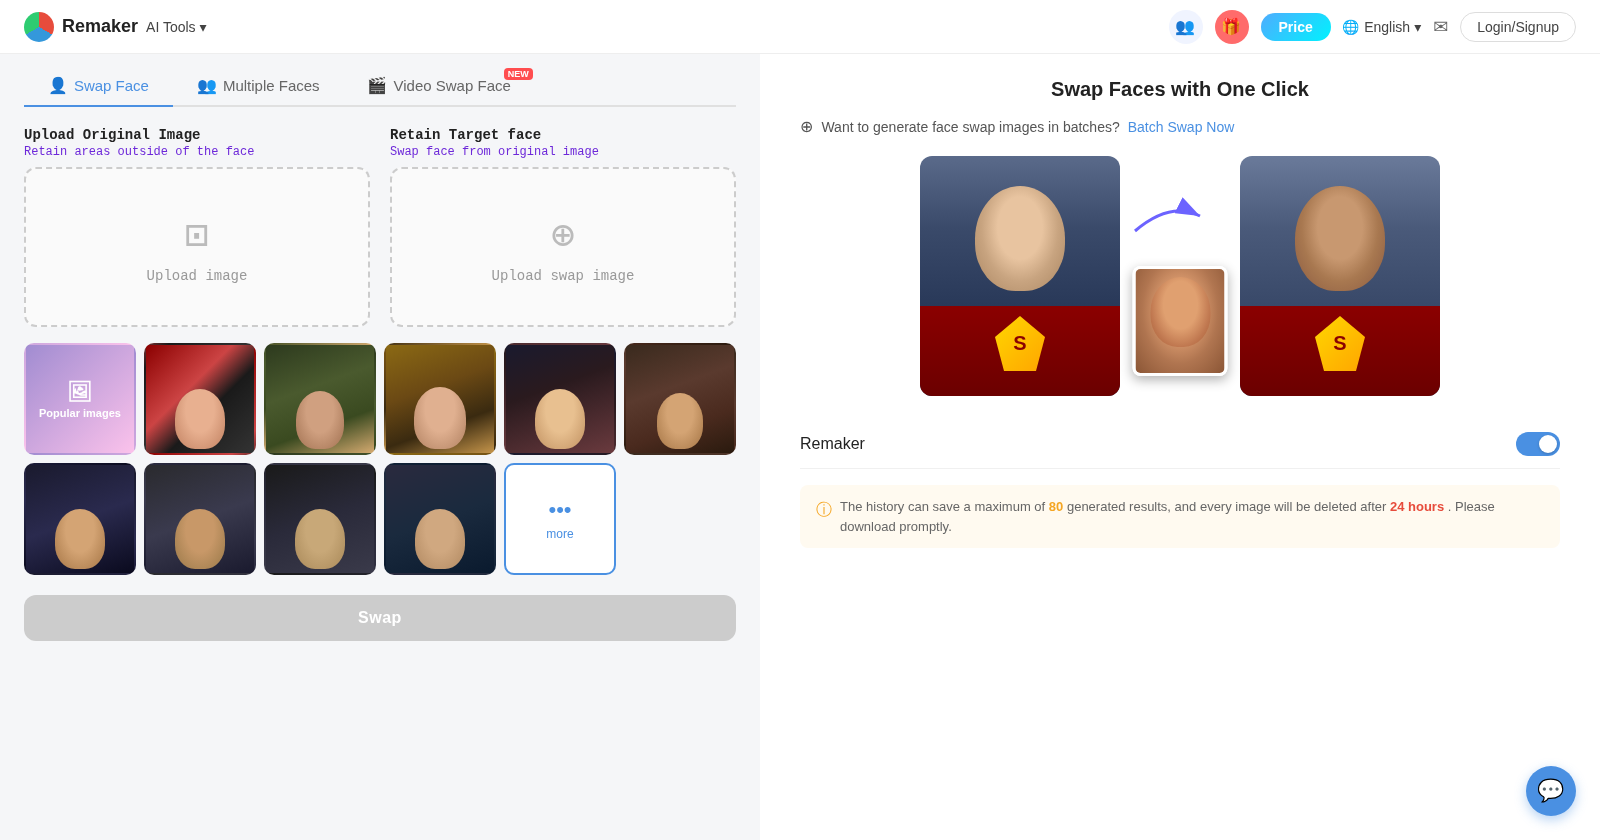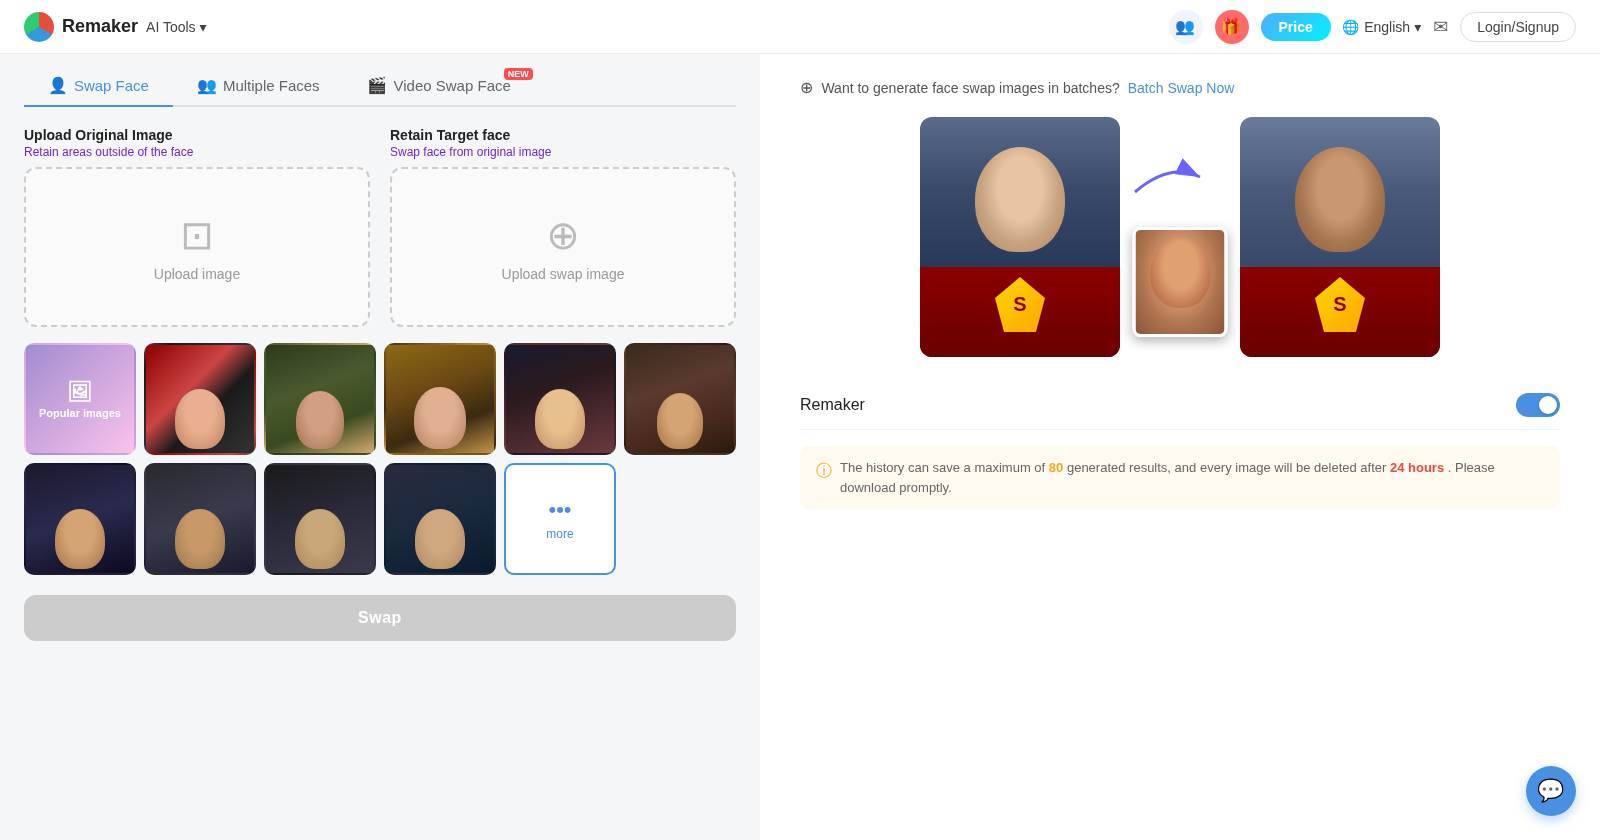--- a/index.html
+++ b/index.html
@@ -66,21 +66,21 @@
     .tab.active { color: #4a90e2; border-bottom-color: #4a90e2; font-weight: 500; }
     .tab-icon { font-size: 16px; }
     .new-badge {
       position: absolute; top: 2px; right: 2px;
       background: #ff4d4f; color: #fff; font-size: 9px; font-weight: 700;
       border-radius: 4px; padding: 1px 4px;
     }
 
     
     .upload-row { display: flex; gap: 20px; margin-bottom: 16px; }
-    .upload-section { flex: 1; }
+    .upload-section { flex: 1; font-family: Liberation Mono, monospace; }
     .upload-label { font-size: 14px; font-weight: 600; color: #222; margin-bottom: 2px; }
     .upload-sublabel { font-size: 12px; color: #6d28d9; margin-bottom: 8px; }
     .upload-box {
       border: 2px dashed #ccc; border-radius: 12px; background: #fafafa;
       display: flex; flex-direction: column; align-items: center; justify-content: center;
       height: 160px; cursor: pointer; transition: border-color 0.2s;
     }
     .upload-icon { font-size: 40px; color: #bbb; margin-bottom: 8px; }
     .upload-text { font-size: 14px; color: #999; }
 
@@ -315,20 +315,21 @@
         <span style="font-size:22px">•••</span>
         <span>more</span>
       </div>
     </div>
 
     
     <button class="swap-btn">Swap</button>
   </div>
 
   <div class="right-panel">
+    <div class="right-title">Swap Faces with One Click</div>
 
     <div class="batch-row">
       <span class="batch-icon">⊕</span>
       <span>Want to generate face swap images in batches?</span>
       <a class="batch-link">Batch Swap Now</a>
     </div>
 
     <div class="demo-container">
 
       <div class="demo-img-left">

